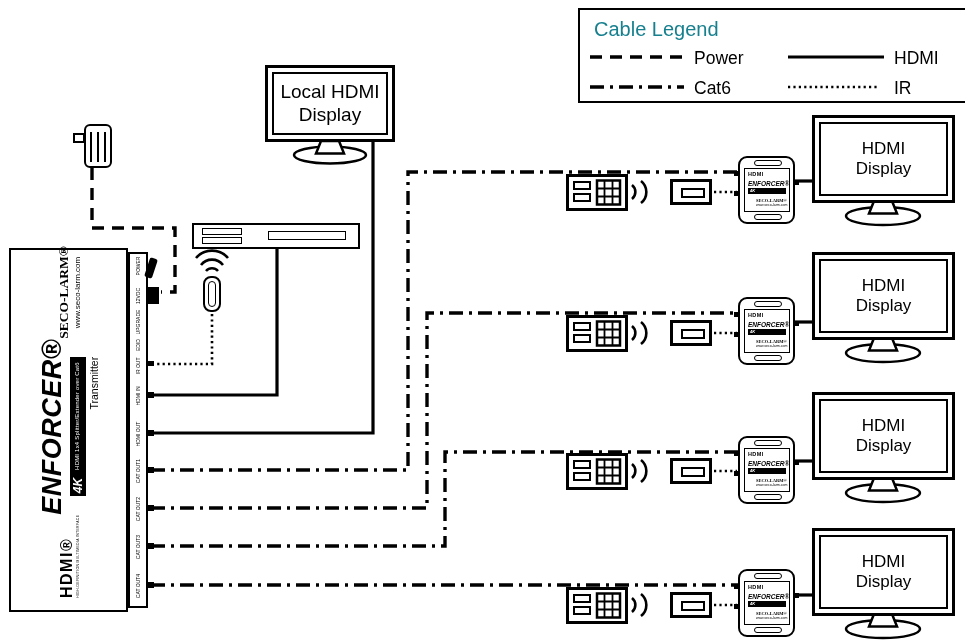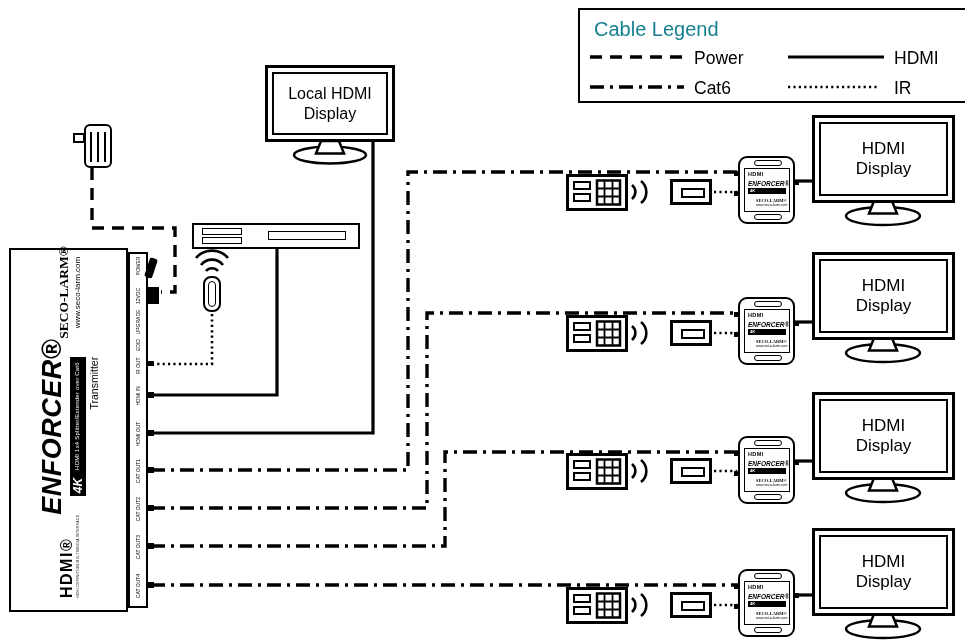--- a/index.html
+++ b/index.html
@@ -126,21 +126,21 @@
   <div class="abs legend" style="left:578px;top:8px;width:432px;height:95px;">
     <div class="abs legend-title" style="left:14px;top:8px;">Cable Legend</div>
     <div class="abs legend-label" style="left:114px;top:38px;">Power</div>
     <div class="abs legend-label" style="left:314px;top:38px;">HDMI</div>
     <div class="abs legend-label" style="left:114px;top:68px;">Cat6</div>
     <div class="abs legend-label" style="left:314px;top:68px;">IR</div>
   </div>
 
   <div class="abs monitor" style="left:265px;top:65px;width:130px;height:77px;">
     <div class="screen">
-      <div class="screen-text" style="font-size:16px;">
+      <div class="screen-text" style="font-size:19px;">
         <span>Local HDMI</span><br>
         <span>Display</span>
       </div>
     </div>
   </div>
 
   <div class="abs prong" style="left:73px;top:133px;width:12px;height:10px;"></div>
   <div class="abs adapter" style="left:84px;top:124px;width:28px;height:44px;">
     <div class="adapter-ridges"></div>
   </div>

